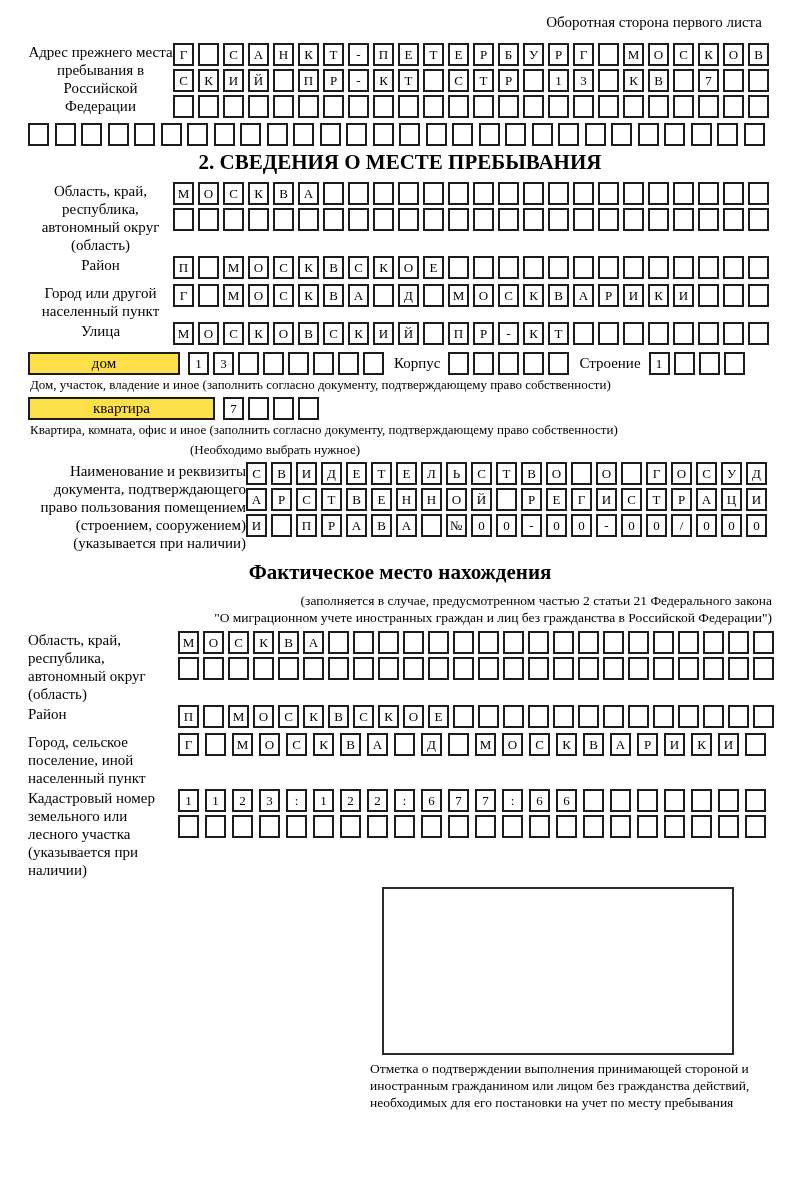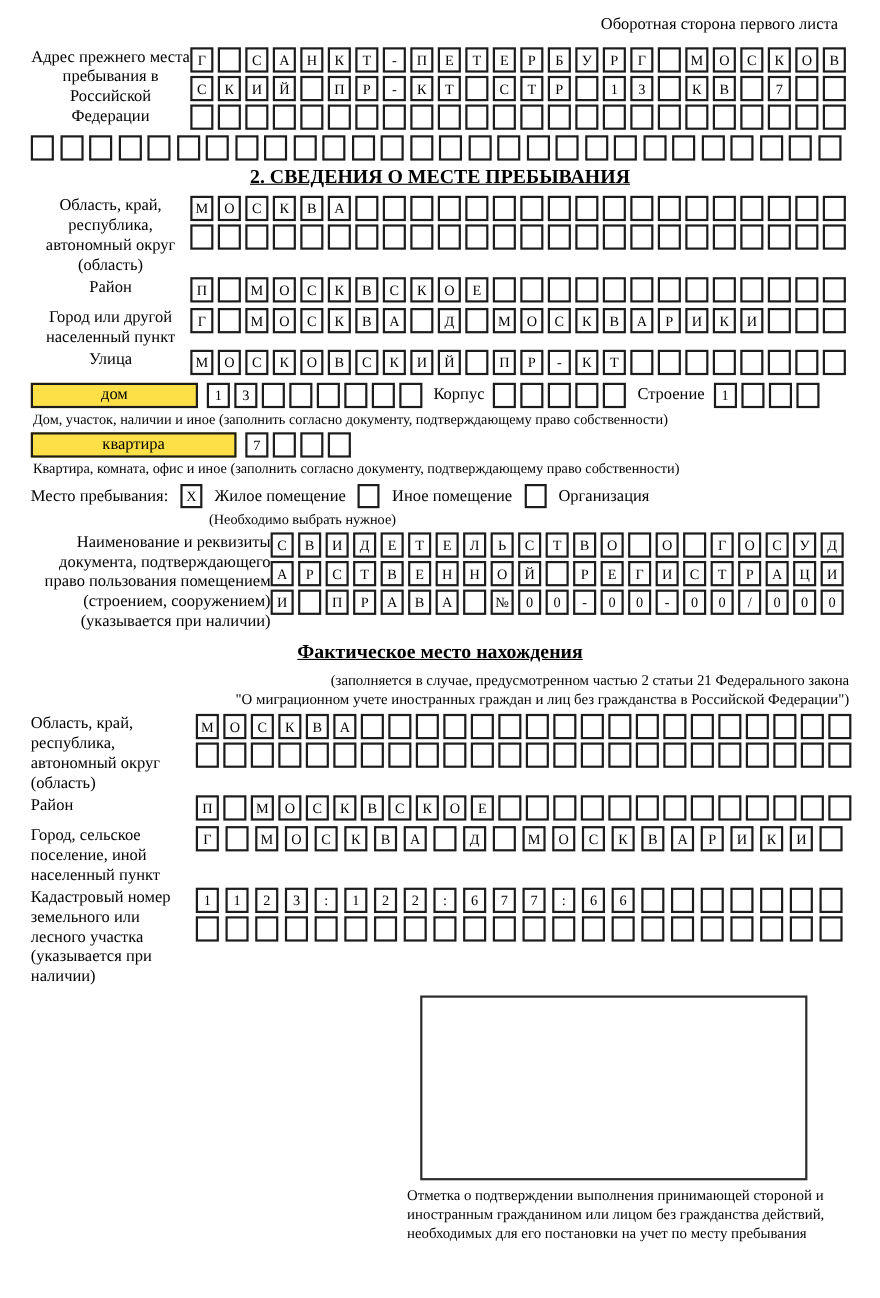--- a/index.html
+++ b/index.html
@@ -11,21 +11,21 @@
   .w145{width:145px;text-align:center;}
   .w150{width:150px;}
   .w218{width:218px;text-align:right;}
   .rows{flex:1;}
   .cellrow{display:flex;gap:4px;margin-bottom:3px;}
   .cellrow.g55{gap:5.5px;}
   .cellrow.g6{gap:6px;}
   .cell{flex:none;width:17px;height:19px;border:2px solid #1c1c1c;display:flex;align-items:center;justify-content:center;font-size:13px;line-height:1;background:#fff;}
   .caption{font-size:13px;line-height:16px;text-align:center;margin:1px 0 4px;}
   .caption.left{text-align:left;margin-left:2px;}
-  .sec-title{font-size:18px;font-weight:bold;text-align:center;margin:4px 0 7px;text-decoration:underline;}
+  .sec-title{font-size:21px;font-weight:bold;text-align:center;margin:4px 0 7px;}
   .house-row{display:flex;align-items:center;margin:4px 0 2px;}
   .inline-label{font-size:15px;flex:none;}
   .big-box{border:2px solid #1c1c1c;height:19px;display:flex;align-items:center;justify-content:center;font-size:15px;flex:none;background:#fde047;}
   .dom{width:148px;margin-right:8px;}
   .kv{width:183px;margin-right:8px;}
   .ml{margin-left:10px;margin-right:8px;}
   .stay-row{display:flex;align-items:center;gap:11px;margin:6px 0 0;font-size:15px;}
   .checkbox{width:16px;height:18px;border:2px solid #1c1c1c;display:flex;align-items:center;justify-content:center;font-size:13px;flex:none;background:#fff;}
   .stay-note{font-size:13px;margin:2px 0 4px 162px;}
   .notes{font-size:13.5px;line-height:17px;text-align:right;}
@@ -326,42 +326,33 @@
           <span class="cell"></span>
         </div>
       <div class="inline-label ml">Строение</div>
       <div class="cellrow" style="margin-bottom:0">
           <span class="cell">1</span>
           <span class="cell"></span>
           <span class="cell"></span>
           <span class="cell"></span>
         </div>
     </div>
-    <div class="caption left">Дом, участок, наличии и иное (заполнить согласно документу, подтверждающему право собственности)</div>
+    <div class="caption left">Дом, участок, владение и иное (заполнить согласно документу, подтверждающему право собственности)</div>
 
     <div class="house-row">
       <div class="big-box kv">квартира</div>
       <div class="cellrow" style="margin-bottom:0">
           <span class="cell">7</span>
           <span class="cell"></span>
           <span class="cell"></span>
           <span class="cell"></span>
         </div>
     </div>
     <div class="caption left">Квартира, комната, офис и иное (заполнить согласно документу, подтверждающему право собственности)</div>
 
-    <div class="stay-row">
-      <span>Место пребывания:</span>
-      <span class="checkbox">X</span>
-      <span>Жилое помещение</span>
-      <span class="checkbox"></span>
-      <span>Иное помещение</span>
-      <span class="checkbox"></span>
-      <span>Организация</span>
-    </div>
     <div class="stay-note">(Необходимо выбрать нужное)</div>
 
     <div class="field">
       <div class="flabel w218">Наименование и реквизиты документа, подтверждающего право пользования помещением (строением, сооружением) (указывается при наличии)</div>
       <div class="rows">
         <div class="cellrow">
             <span class="cell">С</span>
             <span class="cell">В</span>
             <span class="cell">И</span>
             <span class="cell">Д</span>

